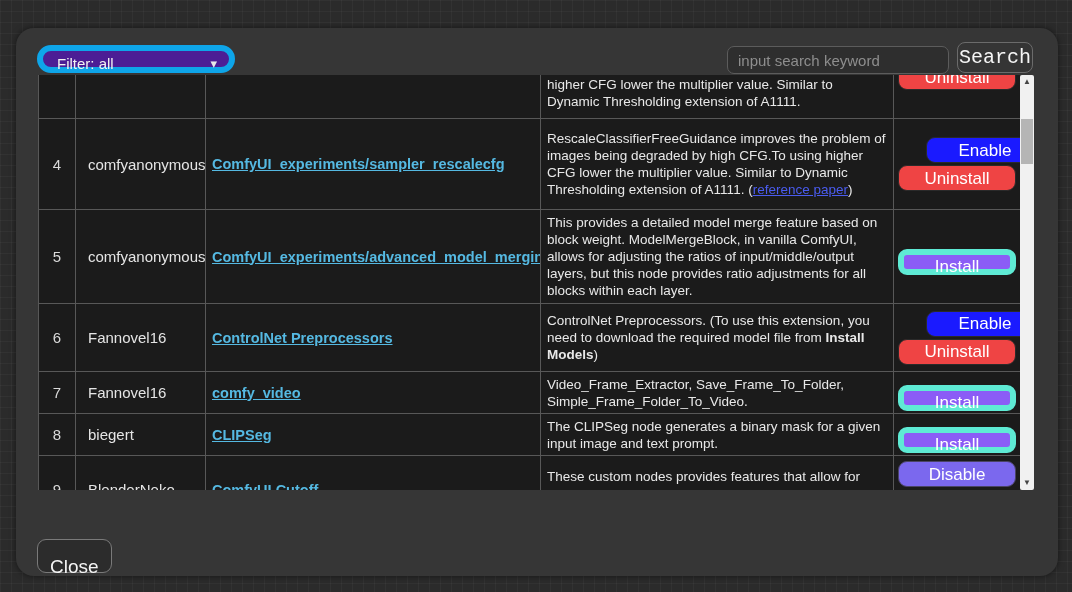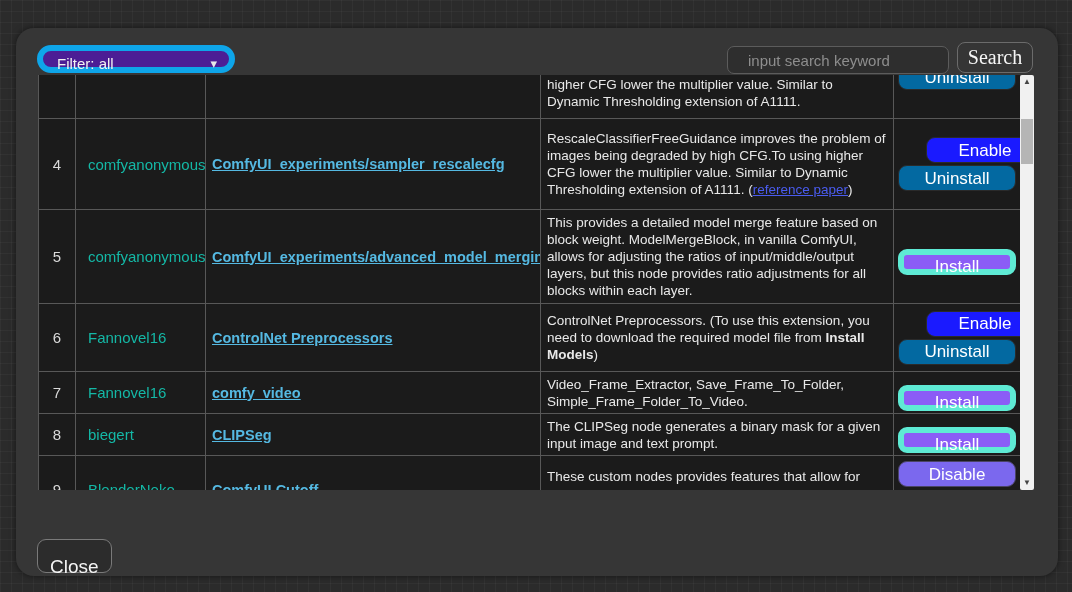--- a/index.html
+++ b/index.html
@@ -24,50 +24,50 @@
     background: #4c1d95; color: #f2f2f2; border: 6px solid #0ea5e9;
     border-radius: 14px; font-size: 15px; line-height: 26px;
     padding-left: 14px; cursor: pointer;
   }
   .filter-select .chevron {
     position: absolute; right: 12px; top: 0; font-size: 13px; color: #e8e8e8;
   }
   .search-input {
     position: absolute; left: 711px; top: 18px; width: 222px; height: 28px;
     background: #2e2e2e; border: 1px solid #5c5c5c; border-radius: 7px;
-    color: #e8e8e8; font-size: 15px; padding: 0 20px;
+    color: #e8e8e8; font-size: 15px; padding: 0 10px;
     font-family: "Liberation Sans", sans-serif;
   }
   .search-input::placeholder { color: #8e8e8e; }
   .search-btn {
     position: absolute; left: 941px; top: 14px; height: 31px; width: 76px;
     background: #353535; border: 1px solid #6b6b6b; border-radius: 8px;
     color: #f5f5f5; font-size: 20px; cursor: pointer;
-    font-family: Liberation Serif, serif;
+    font-family: Liberation Mono, monospace;
   }
   
   .table-viewport {
     position: absolute; left: 22px; top: 47px; width: 982px; height: 415px;
     overflow: hidden; background: #141414;
   }
   table.ext-table {
     border-collapse: collapse; table-layout: fixed; width: 982px;
     position: relative; top: -47px;
   }
   .ext-table td {
     border: 1px solid #585858; background: #1b1b1b;
     vertical-align: middle; overflow: hidden;
   }
   .col-num   { width: 37px; }
   .col-auth  { width: 130px; }
   .col-title { width: 335px; }
   .col-desc  { width: 353px; }
   .col-btns  { width: 127px; }
   td.num  { text-align: center; color: #dadada; font-size: 15px; }
-  td.auth { color: #14b8a6; font-size: 15px; padding-left: 12px; }
+  td.auth { color: #e5e5e5; font-size: 15px; padding-left: 12px; }
   td.title { padding-left: 6px; }
   td.title a {
     color: #55b9e2; font-weight: bold; font-size: 14.5px;
     text-decoration: underline; cursor: pointer;
   }
   td.desc {
     color: #e8e8e8; font-size: 13.5px; line-height: 17px; padding: 3px 6px;
   }
   td.desc a.ref { color: #4a5cf0; text-decoration: underline; cursor: pointer; }
   td.desc b { font-weight: bold; }
@@ -85,21 +85,21 @@
   tr.r6 td.btns { vertical-align: top; padding-top: 3px; }
   
   td.btns { text-align: center; }
   .btn {
     display: block; width: 118px; height: 26px; margin: 2px auto;
     border-radius: 9px; border: 1px solid #2a2a2a;
     color: #ffffff; font-size: 17px; line-height: 23px; cursor: pointer;
     font-family: "Liberation Sans", sans-serif; text-align: center;
   }
   .btn.enable    { background: #1a1aff; margin-left: 32px; }
-  .btn.uninstall { background: #0369a1; }
+  .btn.uninstall { background: #ef4444; }
   .btn.install   { background: #8b5cf6; border: 6px solid #5eead4; margin-top: 13px; }
   .btn.disable   { background: #7b68ee; border: 1px solid #4a4466; }
   
   .scrollbar {
     position: absolute; left: 1004px; top: 47px; width: 14px; height: 415px;
     background: #f1f1f1; border-radius: 2px;
   }
   .scroll-arrow {
     position: absolute; left: 0; width: 14px; height: 14px;
     color: #454545; font-size: 8px; text-align: center; line-height: 14px;

